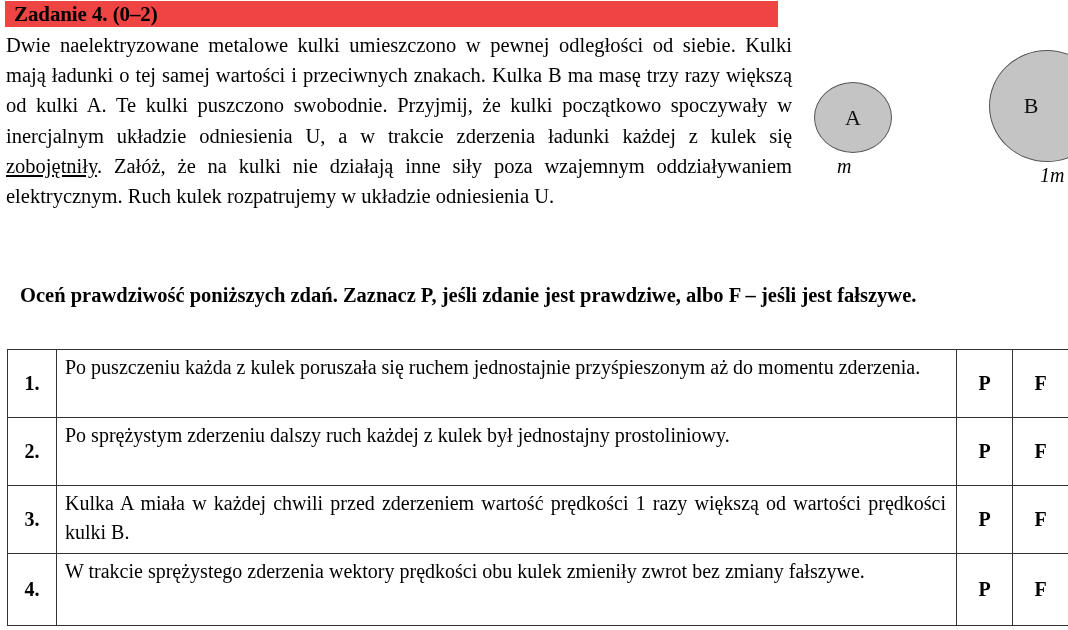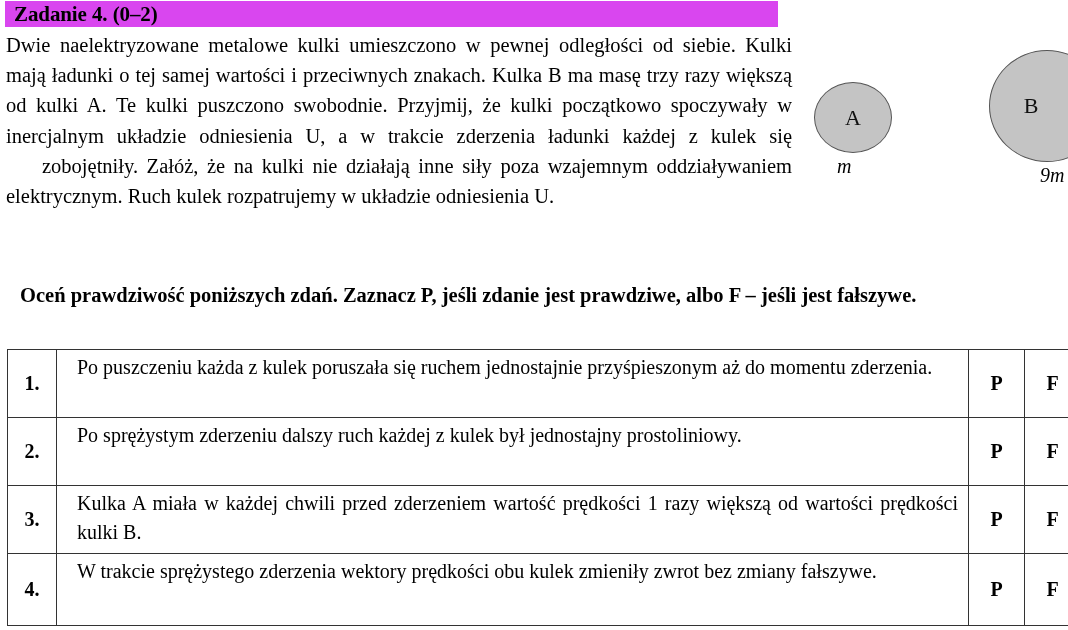--- a/index.html
+++ b/index.html
@@ -16,21 +16,21 @@
     position: relative;
   }
 
   
   #task-header {
     position: absolute;
     left: 5px;
     top: 1px;
     width: 773px;
     height: 26px;
-    background: #d946ef;
+    background: #ef4444;
     box-sizing: border-box;
   }
   #task-header .title {
     position: absolute;
     left: 9px;
     top: 1px;
     font-size: 21px;
     font-weight: bold;
     letter-spacing: -0.1px;
     white-space: nowrap;
@@ -41,21 +41,21 @@
     position: absolute;
     left: 6px;
     top: 30px;
     width: 786px;
     font-size: 20.5px;
     line-height: 30.2px;
     text-align: justify;
     text-justify: inter-word;
   }
   #intro-paragraph .u {
-    margin-left: 36px;
+    text-decoration: underline;
   }
 
   
   #diagram {
     position: absolute;
     left: 795px;
     top: 28px;
     width: 273px;
     height: 180px;
   }
@@ -128,21 +128,21 @@
     vertical-align: middle;
   }
   #tf-table .col-num {
     width: 48px;
     text-align: center;
     font-size: 20px;
     font-weight: bold;
   }
   #tf-table .col-stmt {
     width: 881px;
-    padding: 3px 10px 5px 20px;
+    padding: 3px 10px 5px 8px;
     font-size: 20px;
     line-height: 29px;
     text-align: justify;
     text-justify: inter-word;
     vertical-align: top;
   }
   #tf-table .col-pf {
     width: 55px;
     text-align: center;
     font-size: 20px;
@@ -166,21 +166,21 @@
 
 <div id="diagram">
   <div class="ball" id="ball-a">
     <span class="ball-label">A</span>
   </div>
   <div class="mass-label" id="mass-a">m</div>
 
   <div class="ball" id="ball-b">
     <span class="ball-label">B</span>
   </div>
-  <div class="mass-label" id="mass-b">9m</div>
+  <div class="mass-label" id="mass-b">1m</div>
 </div>
 
 <div id="instruction">Oceń prawdziwość poniższych zdań. Zaznacz P, jeśli zdanie jest prawdziwe, albo F – jeśli jest fałszywe.</div>
 
 <table id="tf-table">
   <tbody>
     <tr>
       <td class="col-num">1.</td>
       <td class="col-stmt">Po puszczeniu każda z kulek poruszała się ruchem jednostajnie przyśpieszonym aż do momentu zderzenia.</td>
       <td class="col-pf">P</td>

